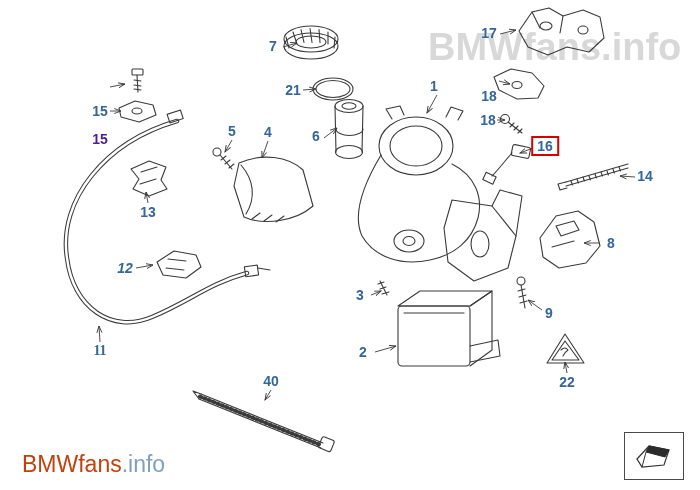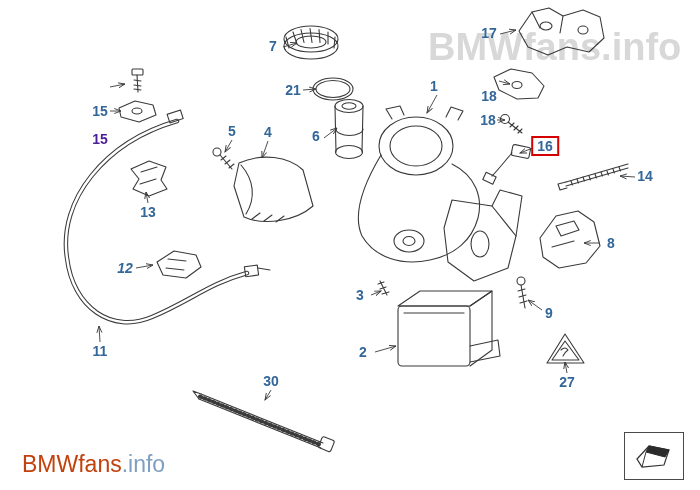--- a/index.html
+++ b/index.html
@@ -162,32 +162,32 @@
       <div class="part-label" style="left: 434px; top: 86px; color: rgb(51, 102, 153);">1</div>
       <div class="part-label" style="left: 363px; top: 352px; color: rgb(51, 102, 153);">2</div>
       <div class="part-label" style="left: 360px; top: 295px; color: rgb(51, 102, 153);">3</div>
       <div class="part-label" style="left: 268px; top: 132px; color: rgb(51, 102, 153);">4</div>
       <div class="part-label" style="left: 232px; top: 131px; color: rgb(51, 102, 153);">5</div>
       <div class="part-label" style="left: 316px; top: 136px; color: rgb(51, 102, 153);">6</div>
       <div class="part-label" style="left: 273px; top: 46px; color: rgb(51, 102, 153);">7</div>
       <div class="part-label" style="left: 611px; top: 243px; color: rgb(51, 102, 153);">8</div>
       <div class="part-label" style="left: 549px; top: 313px; color: rgb(51, 102, 153);">9</div>
       <div class="part-label" style="left: 645px; top: 176px; color: rgb(51, 102, 153);">14</div>
-      <div class="part-label" style="left: 100px; top: 351px; color: rgb(51, 102, 153);">11</div>
+      <div class="part-label" style="left: 100px; top: 351px; color: rgb(51, 102, 153); font-family: Liberation Serif, serif;">11</div>
       <div class="part-label" style="left: 125px; top: 268px; color: rgb(51, 102, 153); font-style: italic;">12</div>
       <div class="part-label" style="left: 148px; top: 212px; color: rgb(51, 102, 153);">13</div>
       <div class="part-label" style="left: 100px; top: 111px; color: rgb(51, 102, 153);">15</div>
       <div class="part-label" style="left: 100px; top: 95px; color: #4c1d95; margin-top: 44px;">15</div>
       <div class="part-label highlighted" style="left: 545px; top: 146px; color: rgb(51, 102, 153); border-color: rgb(212, 0, 0);">16</div>
       <div class="part-label" style="left: 489px; top: 33px; color: rgb(51, 102, 153);">17</div>
       <div class="part-label" style="left: 489px; top: 96px; color: rgb(51, 102, 153);">18</div>
       <div class="part-label" style="left: 488px; top: 120px; color: rgb(51, 102, 153);">18</div>
-      <div class="part-label" style="left: 271px; top: 381px; color: rgb(51, 102, 153);">30</div>
+      <div class="part-label" style="left: 271px; top: 381px; color: rgb(51, 102, 153);">40</div>
       <div class="part-label" style="left: 293px; top: 90px; color: rgb(51, 102, 153);">21</div>
-      <div class="part-label" style="left: 567px; top: 382px; color: rgb(51, 102, 153);">27</div>
+      <div class="part-label" style="left: 567px; top: 382px; color: rgb(51, 102, 153);">22</div>
     </div>
 
   <div class="logo">
     <span class="brand">BMWfans</span><span class="tld">.info</span>
   </div>
 
   <div class="thumb">
     <svg width="42" height="32" viewBox="0 0 42 32">
       <path d="M4,19 L16,6 L36,10 L31,25 L9,27 Z" fill="none" stroke="#333" stroke-width="1.2"></path>
       <path d="M16,6 L36,10 L32,17 L13,12 Z" fill="#2b2b2b" stroke="#2b2b2b"></path>

